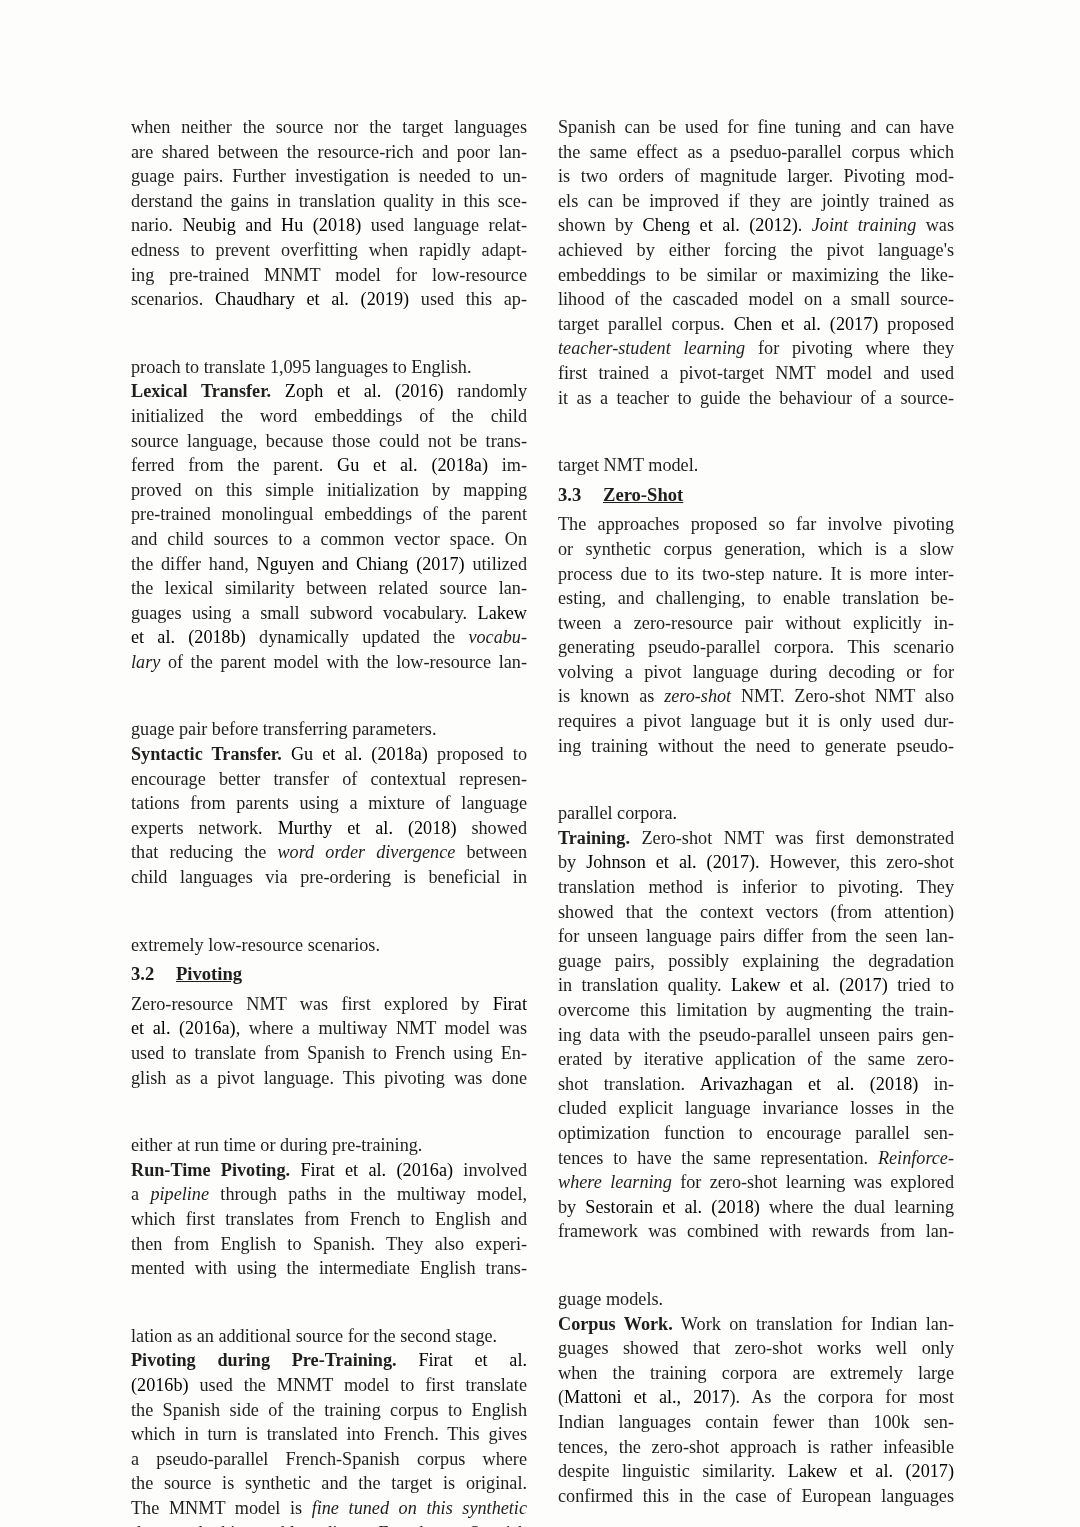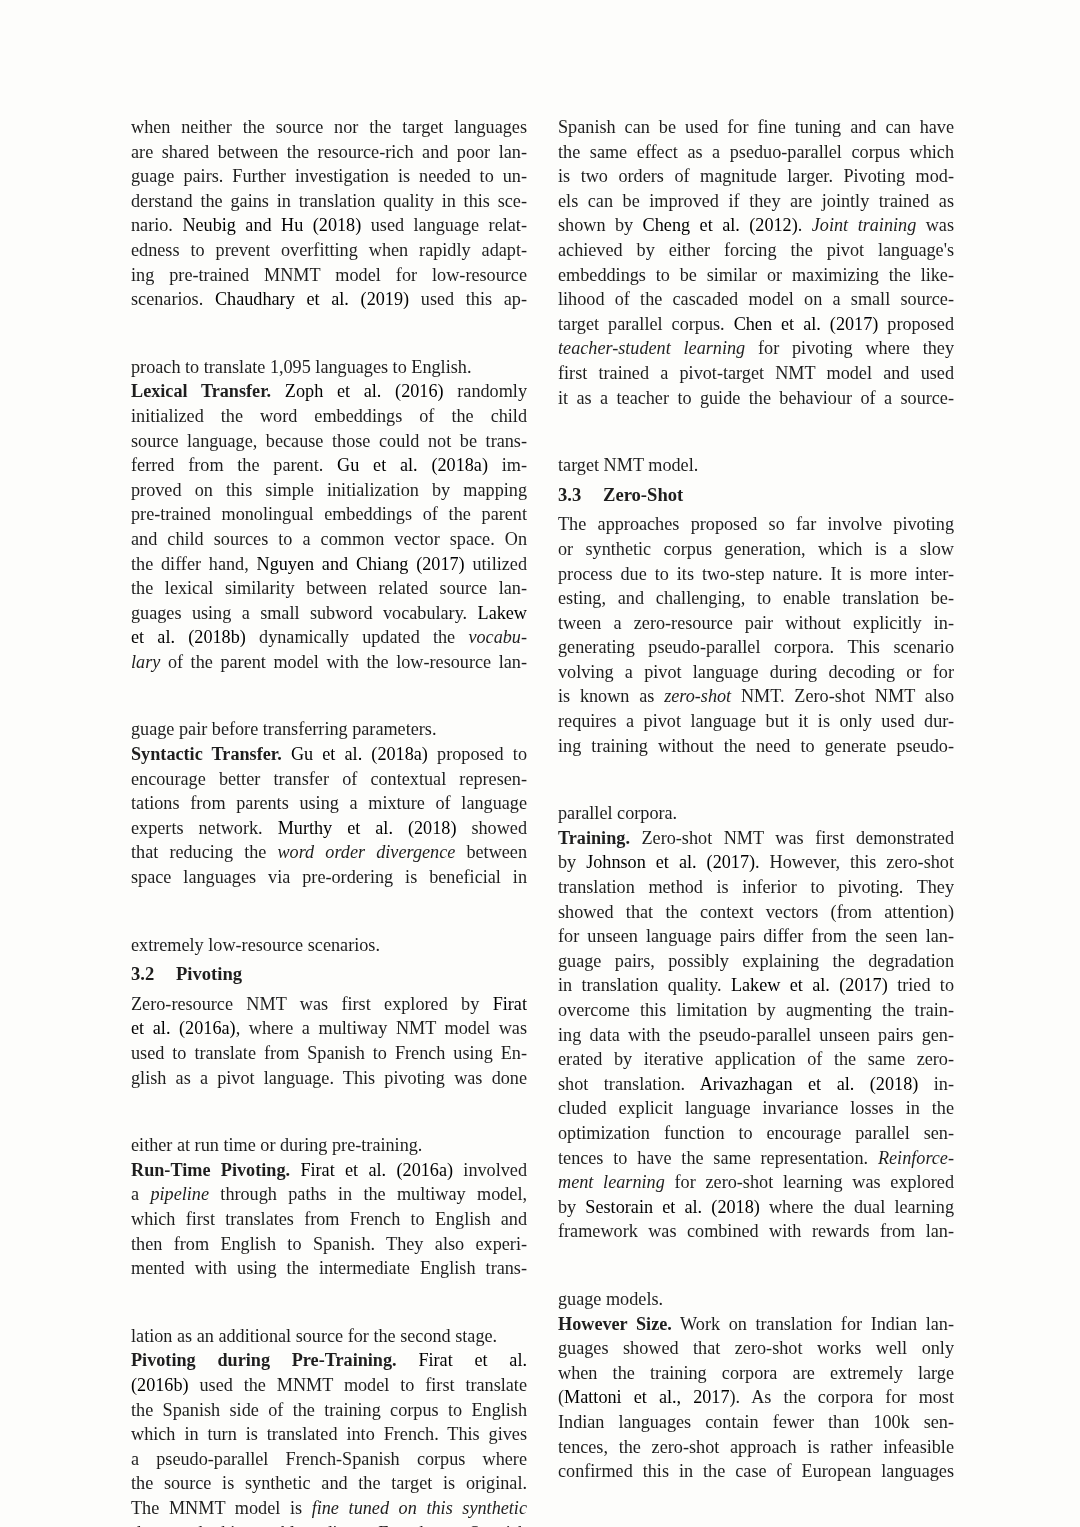--- a/index.html
+++ b/index.html
@@ -32,20 +32,21 @@
   .cite { color: #000000; }
   .b { font-weight: bold; }
   .i { font-style: italic; }
   .heading {
     font-weight: bold;
     font-size: 18.6px;
     height: 24.6px;
     line-height: 24.6px;
     margin-top: 5px;
     margin-bottom: 5px;
+    text-decoration: underline;
   }
   .heading .num { display: inline-block; width: 45px; }
 </style>
 </head>
 <body>
 
 <div id="col-left" class="column">
     <div class="line"><span>when neither the source nor the target languages</span></div>
     <div class="line"><span>are shared between the resource-rich and poor lan-</span></div>
     <div class="line"><span>guage pairs. Further investigation is needed to un-</span></div>
@@ -66,21 +67,21 @@
     <div class="line"><span>the lexical similarity between related source lan-</span></div>
     <div class="line"><span>guages using a small subword vocabulary. </span><span class="cite">Lakew</span></div>
     <div class="line"><span class="cite">et al. (2018b)</span><span> dynamically updated the </span><span class="i">vocabu-</span></div>
     <div class="line"><span class="i">lary</span><span> of the parent model with the low-resource lan-</span></div>
     <div class="line last"><span>guage pair before transferring parameters.</span></div>
     <div class="line"><span class="b">Syntactic Transfer.</span><span> </span><span class="cite">Gu et al. (2018a)</span><span> proposed to</span></div>
     <div class="line"><span>encourage better transfer of contextual represen-</span></div>
     <div class="line"><span>tations from parents using a mixture of language</span></div>
     <div class="line"><span>experts network. </span><span class="cite">Murthy et al. (2018)</span><span> showed</span></div>
     <div class="line"><span>that reducing the </span><span class="i">word order divergence</span><span> between</span></div>
-    <div class="line"><span>space languages via pre-ordering is beneficial in</span></div>
+    <div class="line"><span>child languages via pre-ordering is beneficial in</span></div>
     <div class="line last"><span>extremely low-resource scenarios.</span></div>
     <div class="heading"><span class="num">3.2</span><span>Pivoting</span></div>
     <div class="line"><span>Zero-resource NMT was first explored by </span><span class="cite">Firat</span></div>
     <div class="line"><span class="cite">et al. (2016a)</span><span>, where a multiway NMT model was</span></div>
     <div class="line"><span>used to translate from Spanish to French using En-</span></div>
     <div class="line"><span>glish as a pivot language. This pivoting was done</span></div>
     <div class="line last"><span>either at run time or during pre-training.</span></div>
     <div class="line"><span class="b">Run-Time Pivoting.</span><span> </span><span class="cite">Firat et al. (2016a)</span><span> involved</span></div>
     <div class="line"><span>a </span><span class="i">pipeline</span><span> through paths in the multiway model,</span></div>
     <div class="line"><span>which first translates from French to English and</span></div>
@@ -131,24 +132,25 @@
     <div class="line"><span>for unseen language pairs differ from the seen lan-</span></div>
     <div class="line"><span>guage pairs, possibly explaining the degradation</span></div>
     <div class="line"><span>in translation quality. </span><span class="cite">Lakew et al. (2017)</span><span> tried to</span></div>
     <div class="line"><span>overcome this limitation by augmenting the train-</span></div>
     <div class="line"><span>ing data with the pseudo-parallel unseen pairs gen-</span></div>
     <div class="line"><span>erated by iterative application of the same zero-</span></div>
     <div class="line"><span>shot translation. </span><span class="cite">Arivazhagan et al. (2018)</span><span> in-</span></div>
     <div class="line"><span>cluded explicit language invariance losses in the</span></div>
     <div class="line"><span>optimization function to encourage parallel sen-</span></div>
     <div class="line"><span>tences to have the same representation. </span><span class="i">Reinforce-</span></div>
-    <div class="line"><span class="i">ment learning</span><span> for zero-shot learning was explored</span></div>
+    <div class="line"><span class="i">where learning</span><span> for zero-shot learning was explored</span></div>
     <div class="line"><span>by </span><span class="cite">Sestorain et al. (2018)</span><span> where the dual learning</span></div>
     <div class="line"><span>framework was combined with rewards from lan-</span></div>
     <div class="line last"><span>guage models.</span></div>
-    <div class="line"><span class="b">However Size.</span><span> Work on translation for Indian lan-</span></div>
+    <div class="line"><span class="b">Corpus Work.</span><span> Work on translation for Indian lan-</span></div>
     <div class="line"><span>guages showed that zero-shot works well only</span></div>
     <div class="line"><span>when the training corpora are extremely large</span></div>
     <div class="line"><span>(</span><span class="cite">Mattoni et al., 2017</span><span>). As the corpora for most</span></div>
     <div class="line"><span>Indian languages contain fewer than 100k sen-</span></div>
     <div class="line"><span>tences, the zero-shot approach is rather infeasible</span></div>
+    <div class="line"><span>despite linguistic similarity. </span><span class="cite">Lakew et al. (2017)</span></div>
     <div class="line"><span>confirmed this in the case of European languages</span></div>
   </div>
 
 </body></html>

